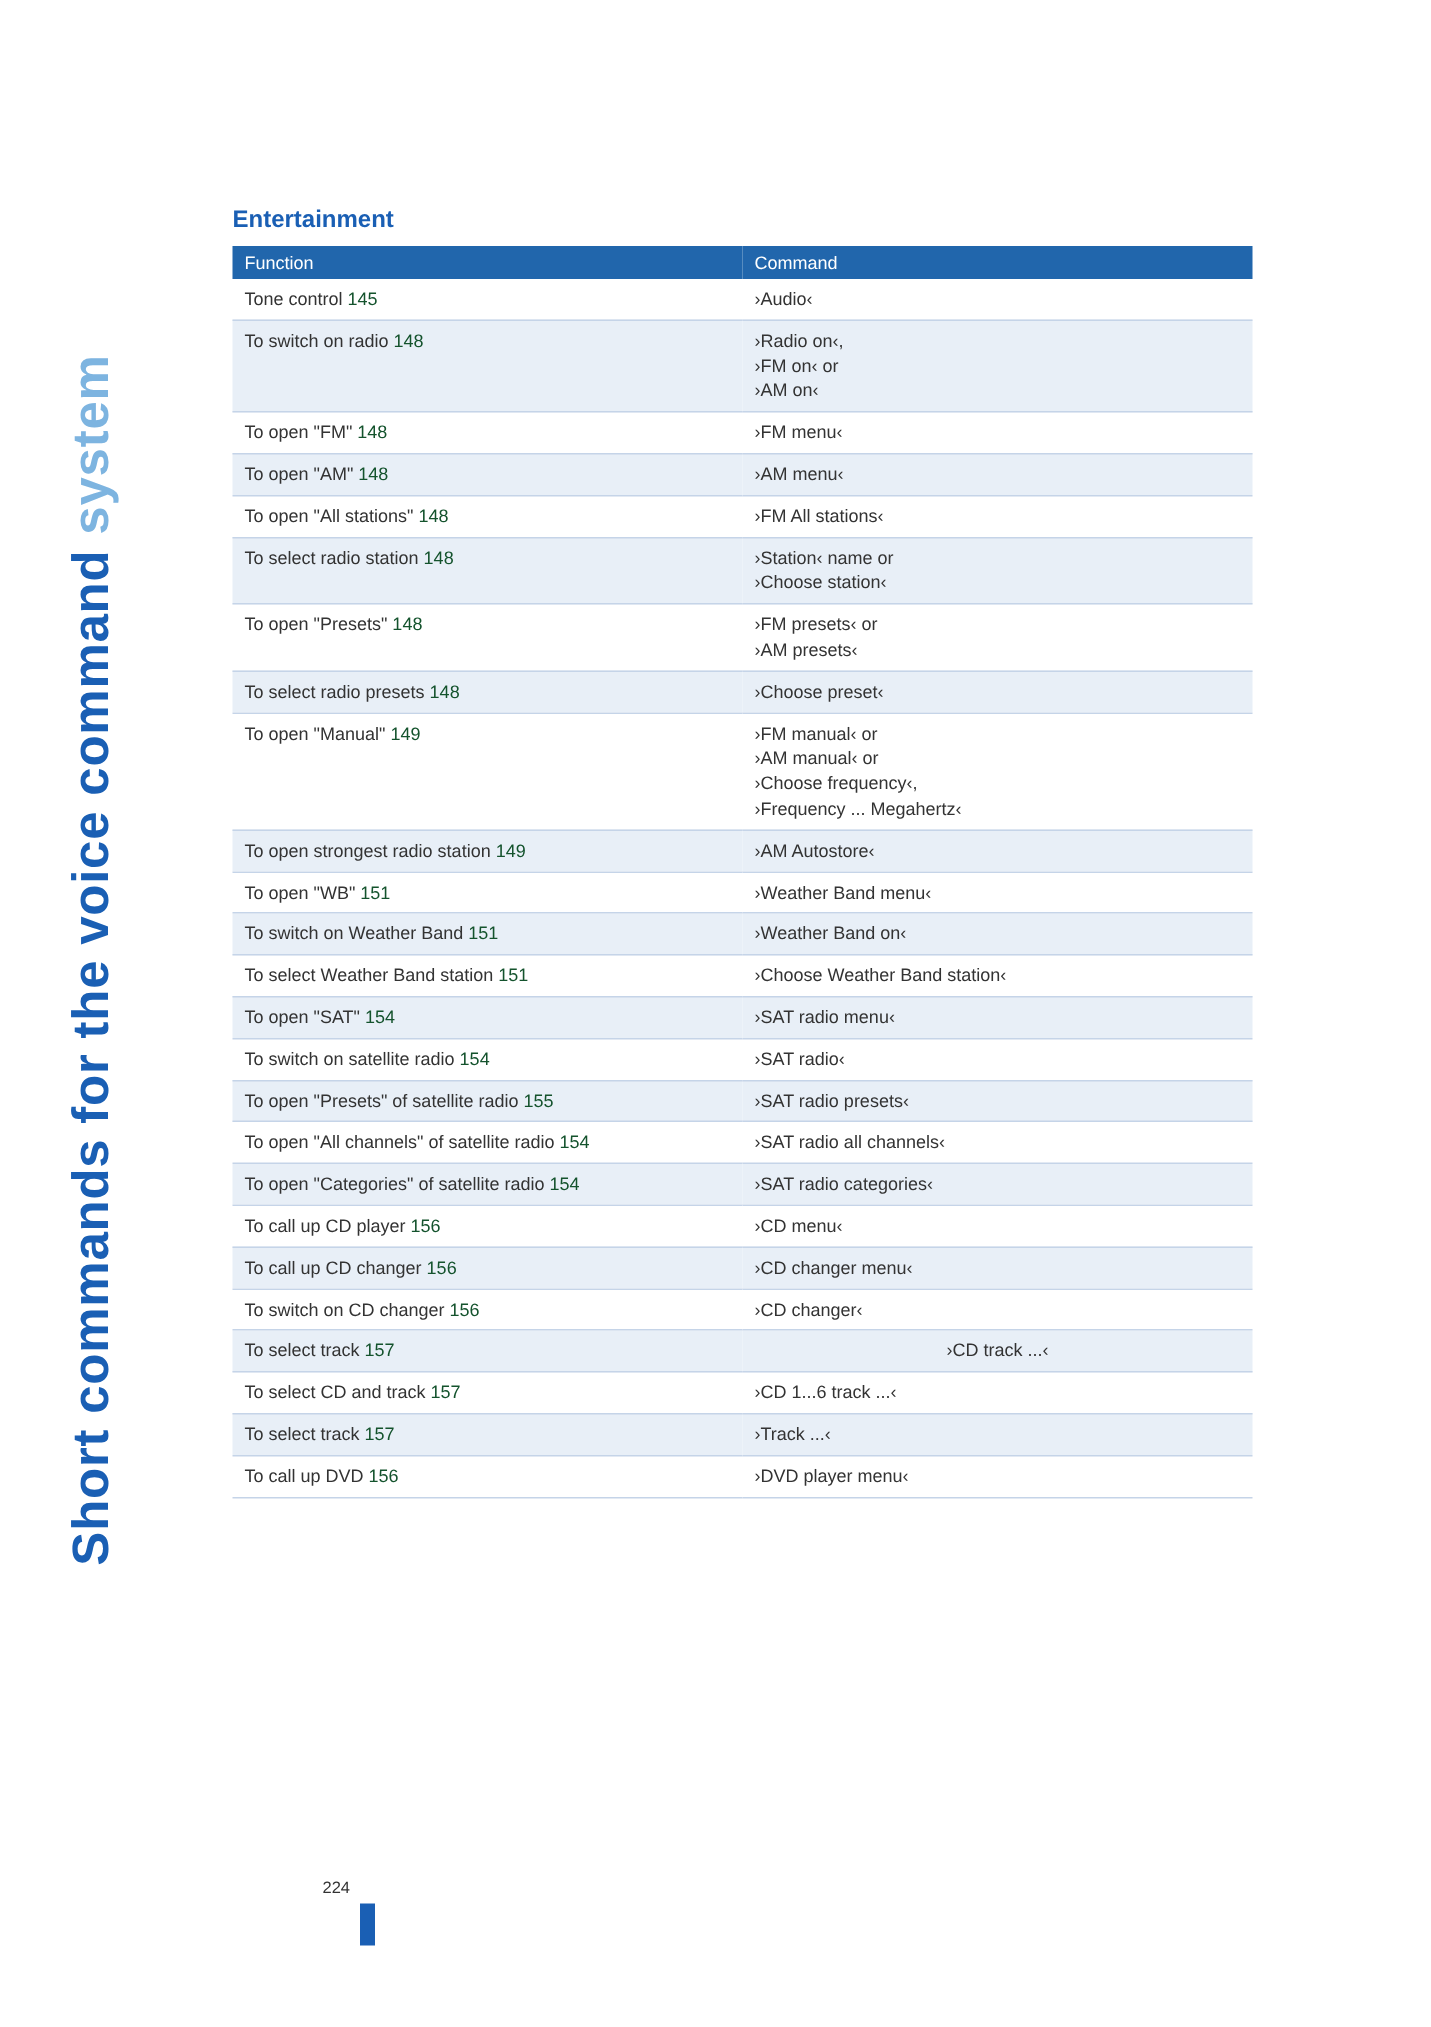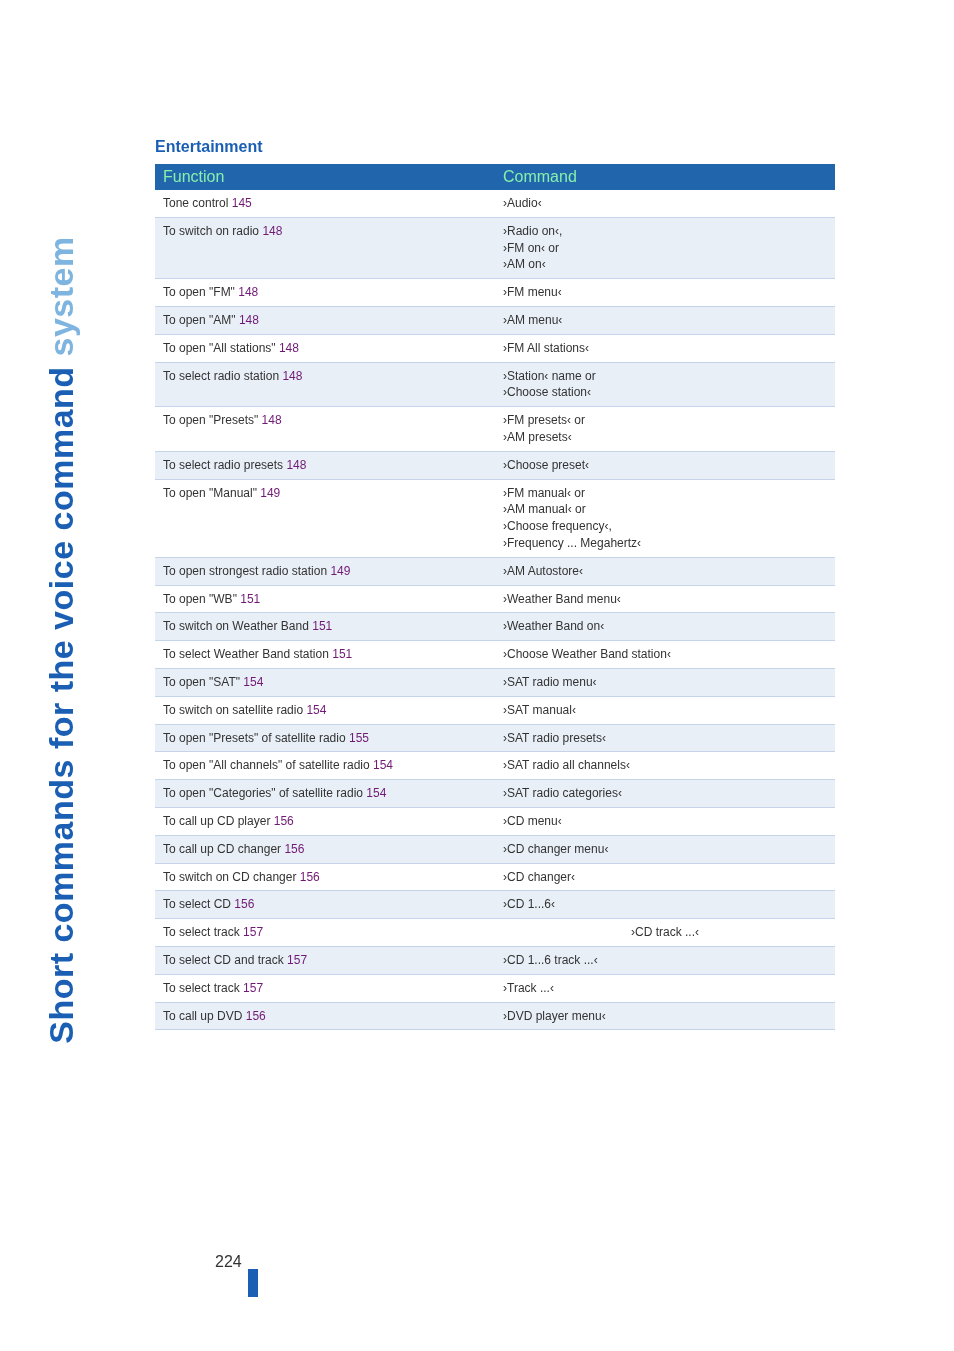--- a/index.html
+++ b/index.html
@@ -45,62 +45,62 @@
       margin-bottom: 8px;
     }
     table {
       width: 100%;
       border-collapse: collapse;
     }
     thead tr {
       background: #2166ac;
     }
     thead td {
-      color: #86efac;
-      font-size: 16px;
+      color: #ffffff;
+      font-size: 12px;
       padding: 4px 8px;
       width: 50%;
     }
     tbody tr {
       border-bottom: 1px solid #c5d4e8;
     }
     tbody tr:nth-child(even) {
       background: #e8eff7;
     }
     tbody tr:nth-child(odd) {
       background: #ffffff;
     }
     tbody td {
       font-size: 12px;
       padding: 5px 8px;
       vertical-align: top;
       color: #333;
       line-height: 1.4;
     }
     .page-link {
-      color: #701a75;
+      color: #14532d;
       margin-top: 24px;
     }
     .page-bar {
       display: inline-block;
       width: 10px;
       height: 28px;
       background: #1a5fb4;
       vertical-align: middle;
       margin-left: 2px;
       position: relative;
       top: 16px;
     }
     .page-container {
       position: absolute;
       bottom: 70px;
       left: 215px;
     }
     .page-container .num {
-      font-size: 16px;
+      font-size: 11px;
       color: #333;
       vertical-align: top;
     }
   </style>
 </head>
 <body>
 
 <div class="sidebar-text">
   <span class="blue">Short commands for the voice command </span><span class="lightblue">system</span>
 </div>
@@ -173,21 +173,21 @@
         <tr>
           <td><span>To select Weather Band station  </span><span class="page-link">151</span></td>
           <td style="white-space: pre-line;">›Choose Weather Band station‹</td>
         </tr>
         <tr>
           <td><span>To open "SAT"  </span><span class="page-link">154</span></td>
           <td style="white-space: pre-line;">›SAT radio menu‹</td>
         </tr>
         <tr>
           <td><span>To switch on satellite radio  </span><span class="page-link">154</span></td>
-          <td style="white-space: pre-line;">›SAT manual‹</td>
+          <td style="white-space: pre-line;">›SAT radio‹</td>
         </tr>
         <tr>
           <td><span>To open "Presets" of satellite radio  </span><span class="page-link">155</span></td>
           <td style="white-space: pre-line;">›SAT radio presets‹</td>
         </tr>
         <tr>
           <td><span>To open "All channels" of satellite radio  </span><span class="page-link">154</span></td>
           <td style="white-space: pre-line; margin-top: 48px;">›SAT radio all channels‹</td>
         </tr>
         <tr>
@@ -198,24 +198,20 @@
           <td><span>To call up CD player  </span><span class="page-link">156</span></td>
           <td style="white-space: pre-line;">›CD menu‹</td>
         </tr>
         <tr>
           <td><span>To call up CD changer  </span><span class="page-link">156</span></td>
           <td style="white-space: pre-line;">›CD changer menu‹</td>
         </tr>
         <tr>
           <td><span>To switch on CD changer  </span><span class="page-link">156</span></td>
           <td style="white-space: pre-line;">›CD changer‹</td>
-        </tr>
-        <tr>
-          <td><span>To select CD  </span><span class="page-link">156</span></td>
-          <td style="white-space: pre-line;">›CD 1...6‹</td>
         </tr>
         <tr>
           <td><span>To select track  </span><span class="page-link">157</span></td>
           <td style="white-space: pre-line; text-align: center;">›CD track ...‹</td>
         </tr>
         <tr>
           <td><span>To select CD and track  </span><span class="page-link">157</span></td>
           <td style="white-space: pre-line;">›CD 1...6 track ...‹</td>
         </tr>
         <tr>

